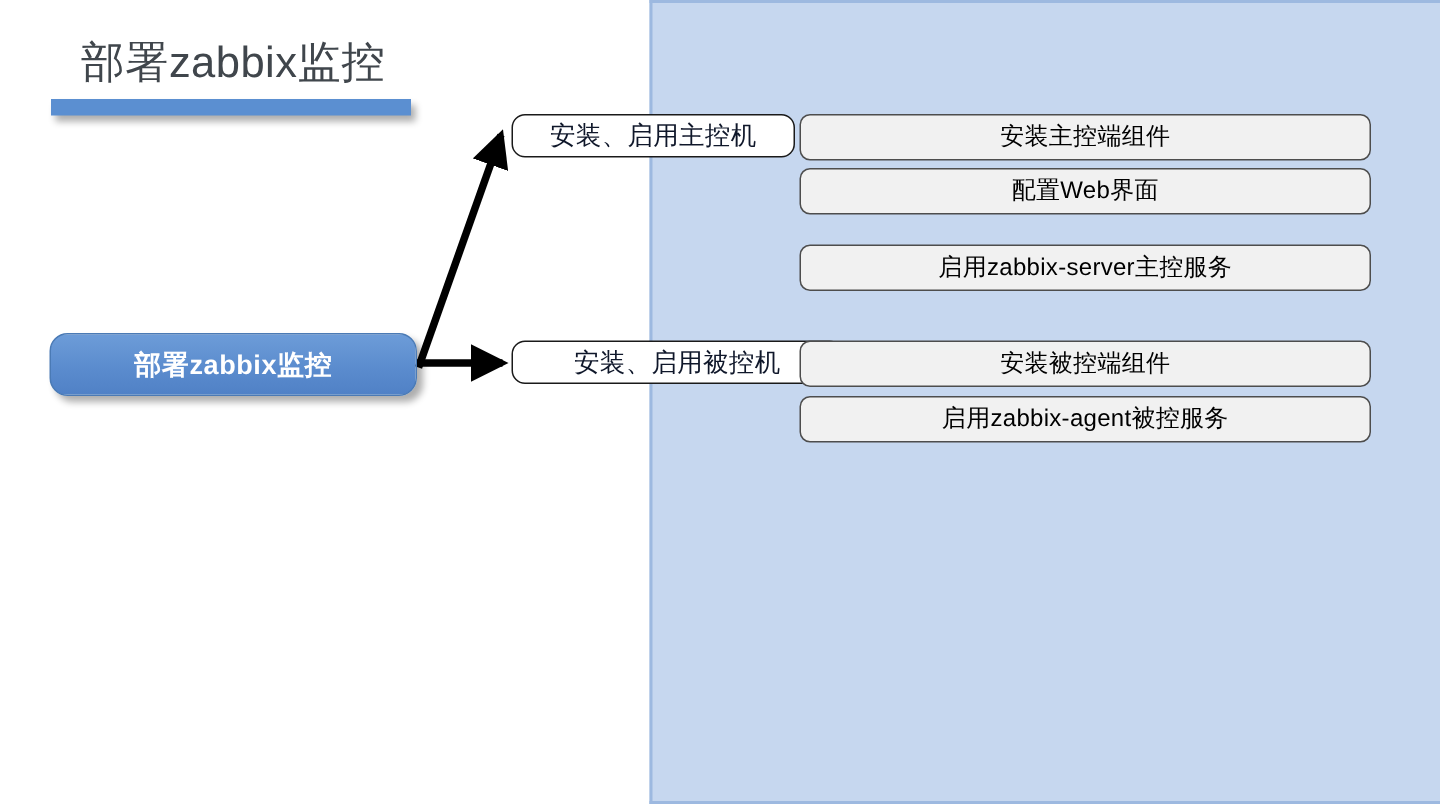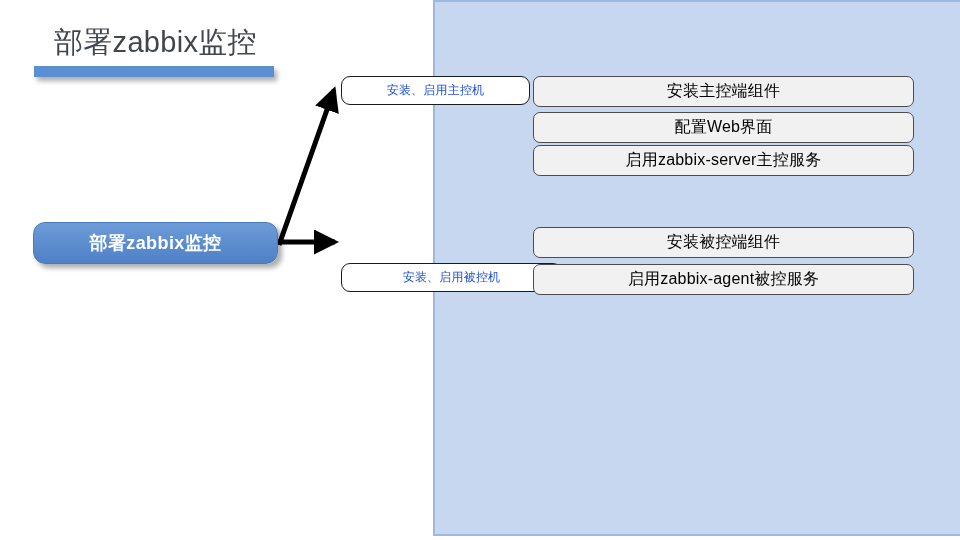--- a/index.html
+++ b/index.html
@@ -87,22 +87,22 @@
     position: absolute;
     background: #ffffff;
     border: 1.6px solid #1a1a1a;
     border-radius: 9px;
     box-sizing: border-box;
     display: flex;
     align-items: center;
     justify-content: center;
   }
   .mid-node-label {
-    font-size: 12px;
-    color: #1d4ed8;
+    font-size: 17px;
+    color: #0f172a;
     white-space: nowrap;
     letter-spacing: 0.2px;
   }
 
   
   .leaf-node {
     position: absolute;
     left: 533px;
     width: 381px;
     height: 31px;
@@ -160,25 +160,25 @@
   <div class="mid-node" style="left:341px; top:76px; width:189px; height:29px;">
     <span class="mid-node-label">安装、启用主控机</span>
   </div>
 
   <div class="leaf-node" style="top:76px;">
     <span class="leaf-node-label">安装主控端组件</span>
   </div>
   <div class="leaf-node" style="top:112px;">
     <span class="leaf-node-label">配置Web界面</span>
   </div>
-  <div class="leaf-node" style="top:145px;">
+  <div class="leaf-node" style="top:163px;">
     <span class="leaf-node-label">启用zabbix-server主控服务</span>
   </div>
 
-  <div class="mid-node" style="left:341px; top:227px; width:221px; height:29px;margin-top:36px;">
+  <div class="mid-node" style="left:341px; top:227px; width:221px; height:29px;">
     <span class="mid-node-label">安装、启用被控机</span>
   </div>
 
   <div class="leaf-node" style="top:264px;">
     <span class="leaf-node-label">启用zabbix-agent被控服务</span>
   </div>
   <div class="leaf-node" style="top:227px;">
     <span class="leaf-node-label">安装被控端组件</span>
   </div>
 

